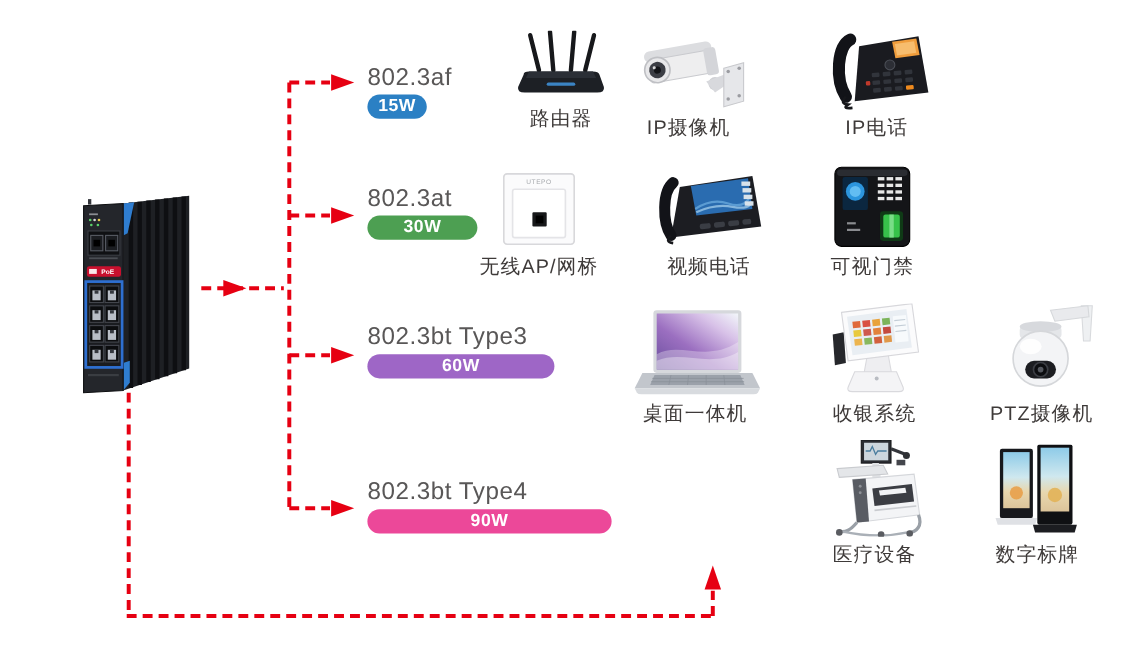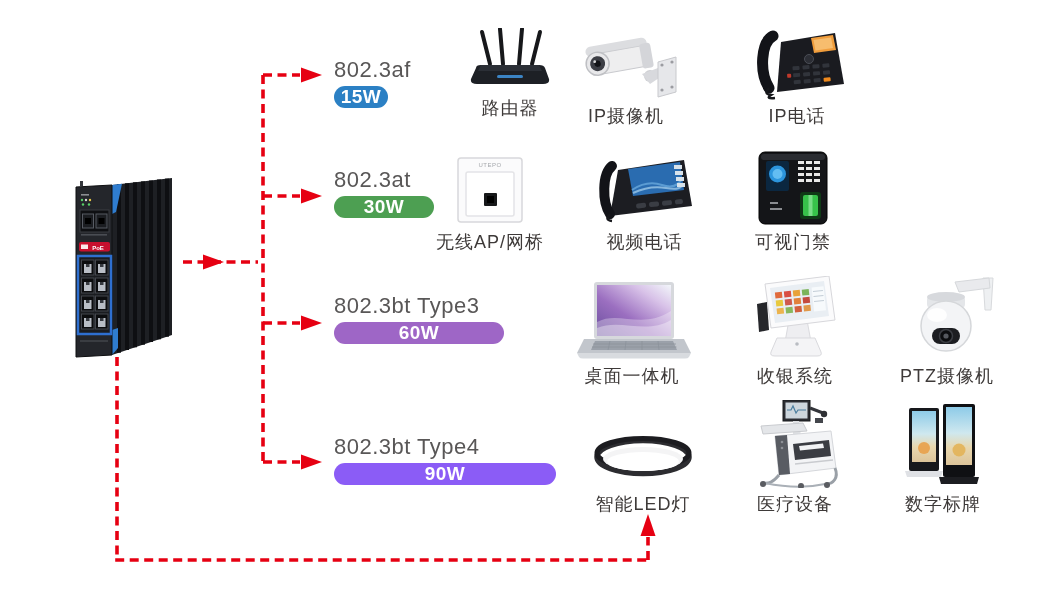--- a/index.html
+++ b/index.html
@@ -10,21 +10,21 @@
   .connectors{position:absolute;left:0;top:0;width:1044px;height:594px;}
   .switch-svg{position:absolute;left:58px;top:172px;}
   
   .std{position:absolute;}
   .std-name{
     height:20px;line-height:20px;font-size:22px;letter-spacing:.5px;
     color:var(--std-text,#595757);margin-bottom:6px;white-space:nowrap;
   }
   .pill{
     height:22px;line-height:22px;border-radius:11px;text-align:center;
-    color:var(--pill-text,#ffffff);font-size:19px;font-weight:bold;letter-spacing:.5px;
+    color:var(--pill-text,#ffffff);font-size:16px;font-weight:bold;letter-spacing:.5px;
   }
   .pill-af{width:54px}
   .pill-at{width:100px}
   .pill-bt3{width:170px}
   .pill-bt4{width:222px}
   
   .device{position:absolute;display:flex;flex-direction:column;align-items:center;}
   .art-box{display:flex;align-items:flex-end;justify-content:center;}
   .r1 .art-box{height:72px}
   .r2 .art-box{height:76px}
@@ -157,21 +157,21 @@
 
   <div class="std" style="left:334px;top:296px">
     <div class="std-name">802.3bt Type3</div>
     <div class="pill pill-bt3" style="background: rgb(158, 102, 198);">
       <span>60W</span>
     </div>
   </div>
 
   <div class="std" style="left:334px;top:437px">
     <div class="std-name">802.3bt Type4</div>
-    <div class="pill pill-bt4" style="background: #8b5cf6;">
+    <div class="pill pill-bt4" style="background: #ec4899;">
       <span>90W</span>
     </div>
   </div>
 
   <div class="device r1" style="left:460px;top:20px;width:100px">
     <div class="art-box">
         <svg width="100" height="64" viewBox="0 0 100 64">
       <g stroke="#17181b" stroke-width="4" stroke-linecap="round">
         <path d="M22,4 L30,36"></path>
             <path d="M40,1 L43,36"></path>
@@ -393,31 +393,20 @@
       <circle cx="47" cy="50" r="25" fill="#f3f4f6" stroke="#d5d7da" stroke-width="1.5"></circle>
       <ellipse cx="38" cy="39" rx="10" ry="7" fill="#ffffff" opacity="0.85"></ellipse>
       <rect x="33" y="52" width="28" height="16" rx="8" fill="#1c1d21"></rect>
       <circle cx="47" cy="60" r="6.5" fill="#0c0d10" stroke="#3c3e44" stroke-width="1.5"></circle>
       <circle cx="47" cy="60" r="2.6" fill="#55585f"></circle>
     </svg>
       </div>
     <div class="dlabel">PTZ摄像机</div>
   </div>
 
-  <div class="device r4" style="left:591px;top:402px;width:104px">
-    <div class="art-box">
-        <svg width="104" height="62" viewBox="0 0 104 62">
-      <ellipse cx="52" cy="31" rx="46" ry="16.5" fill="#ffffff" stroke="#2c2c30" stroke-width="5.5"></ellipse>
-      <ellipse cx="52" cy="27" rx="46" ry="14.5" fill="none" stroke="#1c1c20" stroke-width="5"></ellipse>
-      <ellipse cx="52" cy="33" rx="40" ry="12" fill="#f4f4f5"></ellipse>
-      <ellipse cx="52" cy="35.5" rx="36" ry="9.5" fill="#ffffff"></ellipse>
-    </svg>
-      </div>
-    <div class="dlabel">智能LED灯</div>
-  </div>
 
   <div class="device r4" style="left:743px;top:402px;width:104px">
     <div class="art-box">
         <svg width="104" height="88" viewBox="0 0 104 88">
       <rect x="40" y="0" width="27" height="21" fill="#2b2d32" stroke="#191a1d" stroke-width="1"></rect>
       <rect x="42.5" y="2.5" width="22" height="16" fill="#cdd6dd"></rect>
       <path d="M44,10 h4 l2,-4 l3,7 l2,-3 h8" stroke="#4a7d9e" stroke-width="1.2" fill="none"></path>
       <path d="M67,8 L80,13" stroke="#33353a" stroke-width="3"></path>
       <circle cx="81" cy="14" r="3.2" fill="#2e3034"></circle>
       <rect x="72" y="18" width="8" height="5" fill="#44464c"></rect>

